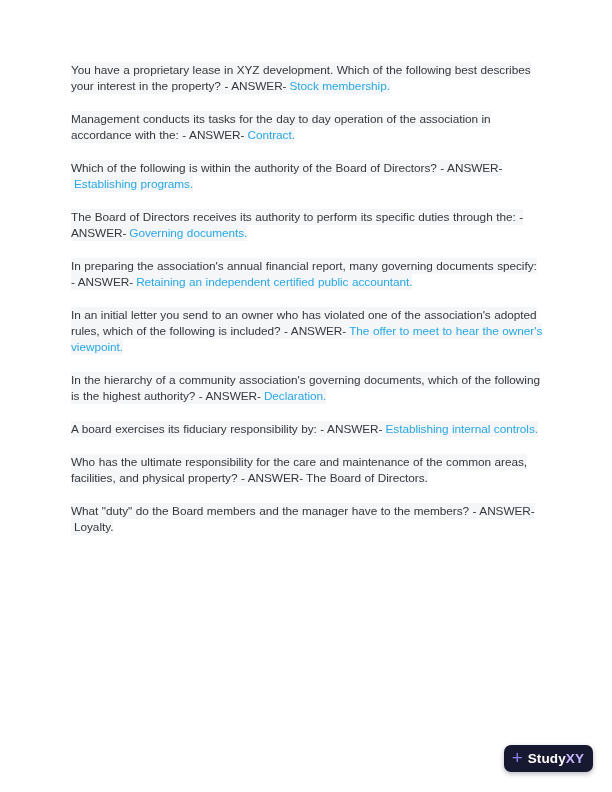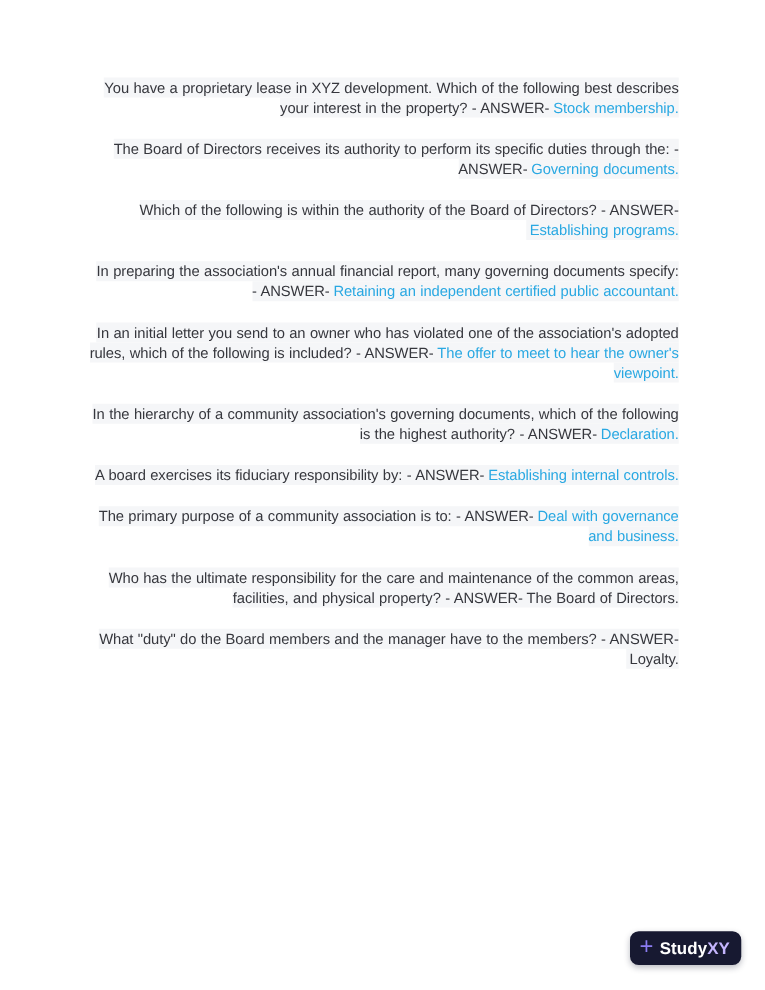--- a/index.html
+++ b/index.html
@@ -2,21 +2,20 @@
 <html><head>
 <meta charset="utf-8">
 <style>
   html,body{margin:0;padding:0;background:#ffffff;}
   .page{
     position:relative;
     width:612px;height:792px;
     background:#ffffff;
     overflow:hidden;
     font-family:"Liberation Sans","DejaVu Sans",sans-serif;
-    text-align:right;
   }
   .content{
     position:absolute;
     left:71px;top:62px;
     width:472px;
   }
   .qa{
     margin:0 0 17px 0;
     font-size:11.8px;
     line-height:16px;
@@ -60,35 +59,35 @@
   .badge .brand .suffix{color:#c4b5fd;}
 </style>
 </head>
 <body>
 
 <div class="page">
   <div class="content">
 
     <p class="qa"><span class="line-bg"><span>You have a proprietary lease in XYZ development. Which of the following best describes your interest in the property? - ANSWER-</span><span class="answer" data-variant="cyan">Stock membership.</span></span></p>
 
+    <p class="qa"><span class="line-bg"><span>Management conducts its tasks for the day to day operation of the association in accordance with the: - ANSWER-</span><span class="answer" data-variant="cyan">Contract.</span></span></p>
+
+    <p class="qa"><span class="line-bg"><span>Which of the following is within the authority of the Board of Directors? - ANSWER-</span><span class="answer" data-variant="cyan">Establishing programs.</span></span></p>
 
     <p class="qa"><span class="line-bg"><span>The Board of Directors receives its authority to perform its specific duties through the: - ANSWER-</span><span class="answer" data-variant="cyan">Governing documents.</span></span></p>
-
-    <p class="qa"><span class="line-bg"><span>Which of the following is within the authority of the Board of Directors? - ANSWER-</span><span class="answer" data-variant="cyan">Establishing programs.</span></span></p>
 
     <p class="qa"><span class="line-bg"><span>In preparing the association's annual financial report, many governing documents specify: - ANSWER-</span><span class="answer" data-variant="cyan">Retaining an independent certified public accountant.</span></span></p>
 
     <p class="qa"><span class="line-bg"><span>In an initial letter you send to an owner who has violated one of the association's adopted rules, which of the following is included? - ANSWER-</span><span class="answer" data-variant="cyan">The offer to meet to hear the owner's viewpoint.</span></span></p>
 
     <p class="qa"><span class="line-bg"><span>In the hierarchy of a community association's governing documents, which of the following is the highest authority? - ANSWER-</span><span class="answer" data-variant="cyan">Declaration.</span></span></p>
 
 
     <p class="qa"><span class="line-bg"><span>A board exercises its fiduciary responsibility by: - ANSWER-</span><span class="answer" data-variant="cyan">Establishing internal controls.</span></span></p>
 
-    <p class="qa"><span class="line-bg"><span>The primary purpose of a community association is to: - ANSWER-</span><span class="answer" data-variant="cyan">Deal with governance and business.</span></span></p>
 
     <p class="qa"><span class="line-bg"><span>Who has the ultimate responsibility for the care and maintenance of the common areas, facilities, and physical property? - ANSWER-</span><span class="answer" data-variant="plain">The Board of Directors.</span></span></p>
 
     <p class="qa"><span class="line-bg"><span>What "duty" do the Board members and the manager have to the members? - ANSWER-</span><span class="answer" data-variant="plain">Loyalty.</span></span></p>
 
 
   </div>
 
   <div class="badge">
     <span class="plus">+</span>

